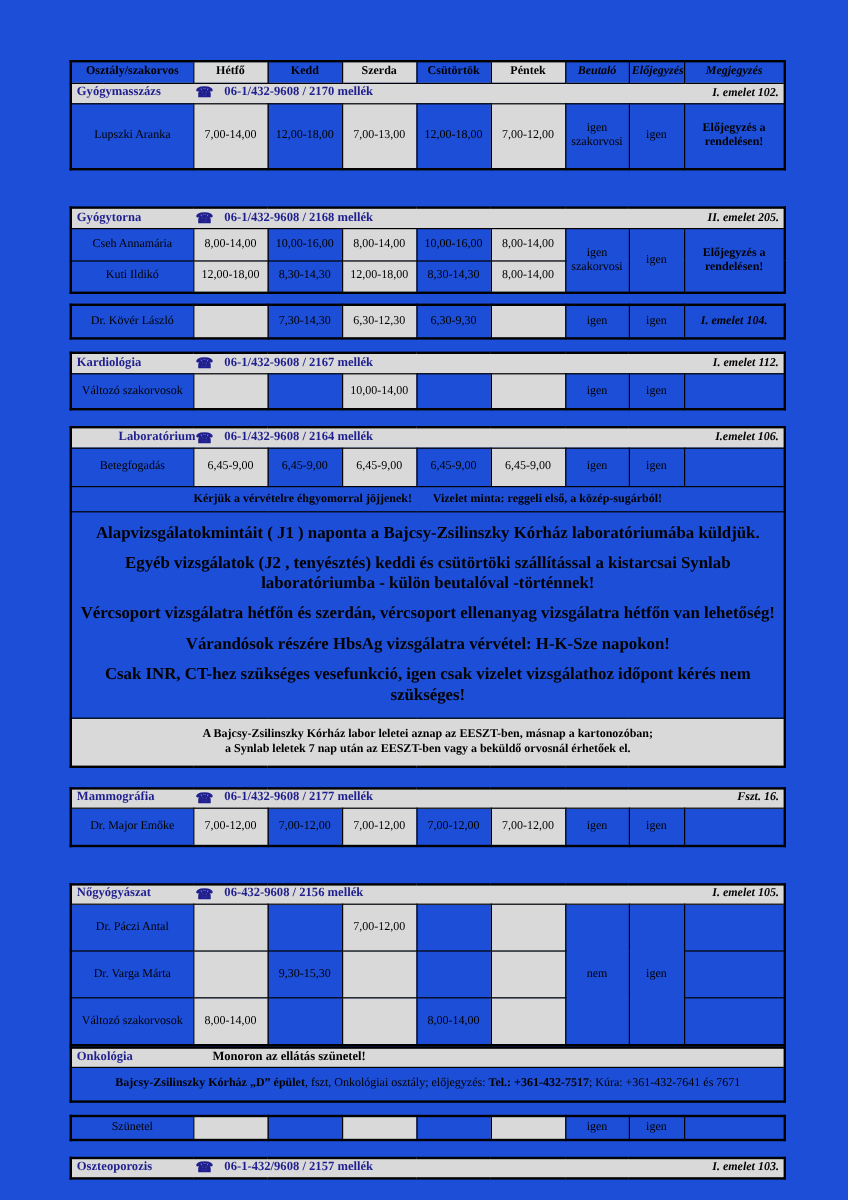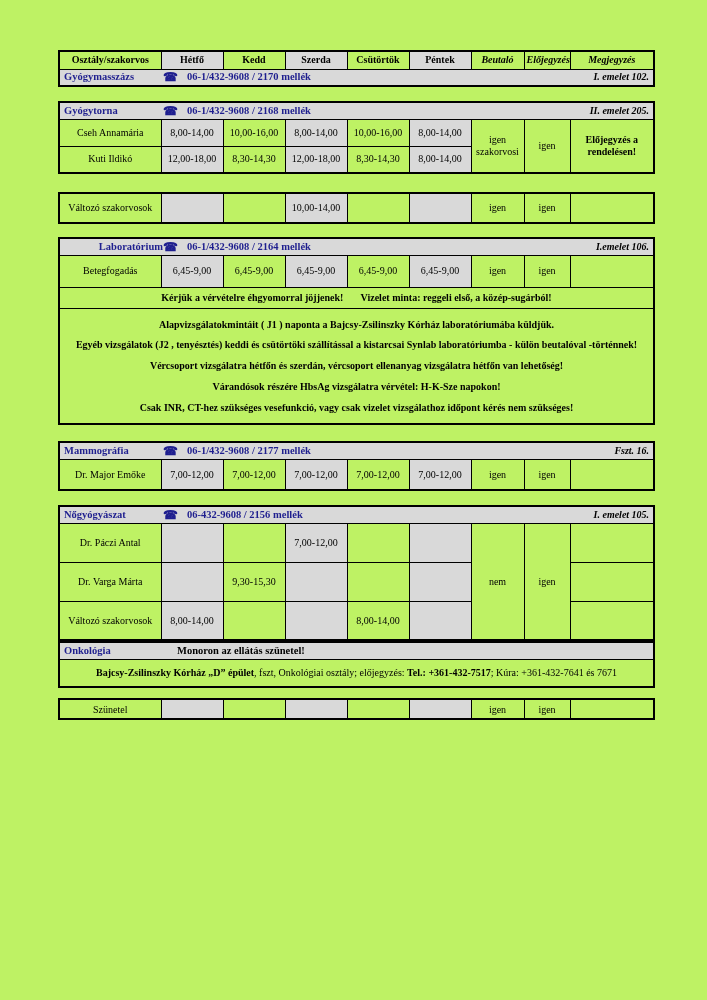--- a/index.html
+++ b/index.html
@@ -1,18 +1,18 @@
 <!DOCTYPE html>
 <html><head>
 <meta charset="utf-8">
 <style>
   * { box-sizing: border-box; margin: 0; padding: 0; }
   html, body { background: #fff; }
   body { font-family: "Liberation Serif", "DejaVu Serif", serif; color: #000; }
-  .page { position: relative; width: 707px; height: 1000px; background: #bef264; overflow: hidden; }
+  .page { position: relative; width: 707px; height: 1000px; background: #1d4ed8; overflow: hidden; }
   .doc { position: absolute; left: 58px; top: 50px; width: 595px; }
   table.sec { border-collapse: collapse; table-layout: fixed; width: 595px; border: 2px solid #000; }
   table.sec td { border: 1px solid #000; font-size: 10px; text-align: center; vertical-align: middle; padding: 1px 2px; line-height: 1.18; }
   td.name { text-align: left; padding-left: 4px; }
   .g { background: #d9d9d9; }
   .b { font-weight: bold; }
   .bi { font-weight: bold; font-style: italic; }
   .hdr td { font-weight: bold; }
   .hdr td.it { font-style: italic; }
   tr.shr td { background: #d9d9d9; padding: 0 4px; }
@@ -21,26 +21,26 @@
   .slabel.c { text-align: right; }
   .sphone { color: #1f1f8f; font-weight: bold; font-size: 10.5px; display: inline-flex; align-items: center; }
   .picon { font-size: 12px; margin-right: 9px; }
   .snote { color: #000; font-weight: bold; font-size: 10.5px; margin-left: 14px; }
   .sloc { margin-left: auto; font-weight: bold; font-style: italic; color: #000; font-size: 10px; text-align: right; }
   .r16 td { height: 17px; } .r18 td { height: 18px; } .r20 td { height: 20px; }
   .r21 td { height: 21px; } .r23 td { height: 39px; } .r27 td { height: 27px; }
   .r28 td { height: 28px; } .r30 td { height: 30px; } .r31 td { height: 31px; }
   .r32 td { height: 32px; } .r39 td { height: 39px; } .r40 td { height: 40px; }
   .r55 td { height: 55px; }
-  .m14 { margin-top: 14px; } .m8 { margin-top: 8px; } .m10 { margin-top: 10px; }
+  .m14 { margin-top: 30px; } .m8 { margin-top: 8px; } .m10 { margin-top: 10px; }
   .m13 { margin-top: 13px; } .m16 { margin-top: 16px; } .m11 { }
   .note { font-weight: bold; }
   .pre { white-space: pre-wrap; }
   td.paras { padding: 0 6px; }
-  td.paras p { font-weight: bold; font-size: 10px; margin: 9px 0; text-align: center; }
+  td.paras p { font-weight: bold; font-size: 14px; margin: 9px 0; text-align: center; }
   td.grayrow { background: #d9d9d9; font-weight: bold; }
   td.grayrow div { line-height: 1.35; }
   td.detail { font-size: 10px; }
 </style>
 </head>
 <body>
 
 <div class="page">
 <div class="doc">
 
@@ -73,20 +73,31 @@
               <div class="shead">
         <span class="slabel">Gyógymasszázs</span>
         <span class="sphone">
                   <span class="picon">☎</span>
                   <span>06-1/432-9608 / 2170 mellék</span>
                 </span>
         <span class="sloc">I. emelet 102.</span>
       </div>
             </td>
     </tr>
+    <tr class="r55">
+      <td class="name">Lupszki Aranka</td>
+      <td class="g">7,00-14,00</td>
+      <td>12,00-18,00</td>
+      <td class="g">7,00-13,00</td>
+      <td>12,00-18,00</td>
+      <td class="g">7,00-12,00</td>
+      <td>igen szakorvosi</td>
+      <td>igen</td>
+      <td class="b">Előjegyzés a rendelésen!</td>
+    </tr>
   </tbody>
       </table>
 
   <table class="sec m14">
     <colgroup>
           <col style="width:102px">
           <col style="width:62px">
           <col style="width:62px">
           <col style="width:62px">
           <col style="width:62px">
@@ -136,36 +147,59 @@
           <col style="width:62px">
           <col style="width:62px">
           <col style="width:62px">
           <col style="width:62px">
           <col style="width:62px">
           <col style="width:53px">
           <col style="width:46px">
           <col style="width:84px">
         </colgroup>
     <tbody>
+    <tr class="r28">
+      <td class="name">Dr. Kövér László</td>
+      <td class="g"></td>
+      <td>7,30-14,30</td>
+      <td class="g">6,30-12,30</td>
+      <td>6,30-9,30</td>
+      <td class="g"></td>
+      <td>igen</td>
+      <td>igen</td>
+      <td class="bi">I. emelet 104.</td>
+    </tr>
   </tbody>
       </table>
 
   <table class="sec m10">
     <colgroup>
           <col style="width:102px">
           <col style="width:62px">
           <col style="width:62px">
           <col style="width:62px">
           <col style="width:62px">
           <col style="width:62px">
           <col style="width:53px">
           <col style="width:46px">
           <col style="width:84px">
         </colgroup>
     <tbody>
+          <tr class="shr r16">
+      <td colspan="9">
+              <div class="shead">
+        <span class="slabel">Kardiológia</span>
+        <span class="sphone">
+                  <span class="picon">☎</span>
+                  <span>06-1/432-9608 / 2167 mellék</span>
+                </span>
+        <span class="sloc">I. emelet 112.</span>
+      </div>
+            </td>
+    </tr>
     <tr class="r30">
       <td class="name">Változó szakorvosok</td>
       <td class="g"></td>
       <td></td>
       <td class="g">10,00-14,00</td>
       <td></td>
       <td class="g"></td>
       <td>igen</td>
       <td>igen</td>
       <td></td>
@@ -211,21 +245,27 @@
     </tr>
     <tr class="r21">
       <td colspan="9" class="note pre">Kérjük a vérvételre éhgyomorral jöjjenek!       Vizelet minta: reggeli első, a közép-sugárból!</td>
     </tr>
     <tr>
       <td colspan="9" class="paras">
         <p>Alapvizsgálatokmintáit  ( J1 ) naponta a Bajcsy-Zsilinszky Kórház laboratóriumába küldjük.</p>
         <p>Egyéb vizsgálatok (J2 , tenyésztés) keddi és csütörtöki szállítással a kistarcsai Synlab laboratóriumba - külön beutalóval -történnek!</p>
         <p>Vércsoport vizsgálatra hétfőn és szerdán, vércsoport ellenanyag vizsgálatra hétfőn van lehetőség!</p>
         <p>Várandósok részére HbsAg vizsgálatra vérvétel: H-K-Sze napokon!</p>
-        <p>Csak INR, CT-hez szükséges vesefunkció, vagy csak vizelet vizsgálathoz időpont kérés nem szükséges!</p>
+        <p>Csak INR, CT-hez szükséges vesefunkció, igen csak vizelet vizsgálathoz időpont kérés nem szükséges!</p>
+      </td>
+    </tr>
+    <tr class="r40">
+      <td colspan="9" class="grayrow">
+        <div>A Bajcsy-Zsilinszky Kórház labor leletei aznap az EESZT-ben, másnap a kartonozóban;</div>
+        <div>a Synlab leletek 7 nap után az EESZT-ben vagy a beküldő orvosnál érhetőek el.</div>
       </td>
     </tr>
   </tbody>
       </table>
 
   <table class="sec m16">
     <colgroup>
           <col style="width:102px">
           <col style="width:62px">
           <col style="width:62px">
@@ -372,17 +412,29 @@
           <col style="width:62px">
           <col style="width:62px">
           <col style="width:62px">
           <col style="width:62px">
           <col style="width:62px">
           <col style="width:53px">
           <col style="width:46px">
           <col style="width:84px">
         </colgroup>
     <tbody>
+          <tr class="shr r16">
+      <td colspan="9">
+              <div class="shead">
+        <span class="slabel">Oszteoporozis</span>
+        <span class="sphone">
+                  <span class="picon">☎</span>
+                  <span>06-1-432/9608 / 2157 mellék</span>
+                </span>
+        <span class="sloc">I. emelet 103.</span>
+      </div>
+            </td>
+    </tr>
   </tbody>
       </table>
 
 </div>
 </div>
 
 </body></html>

